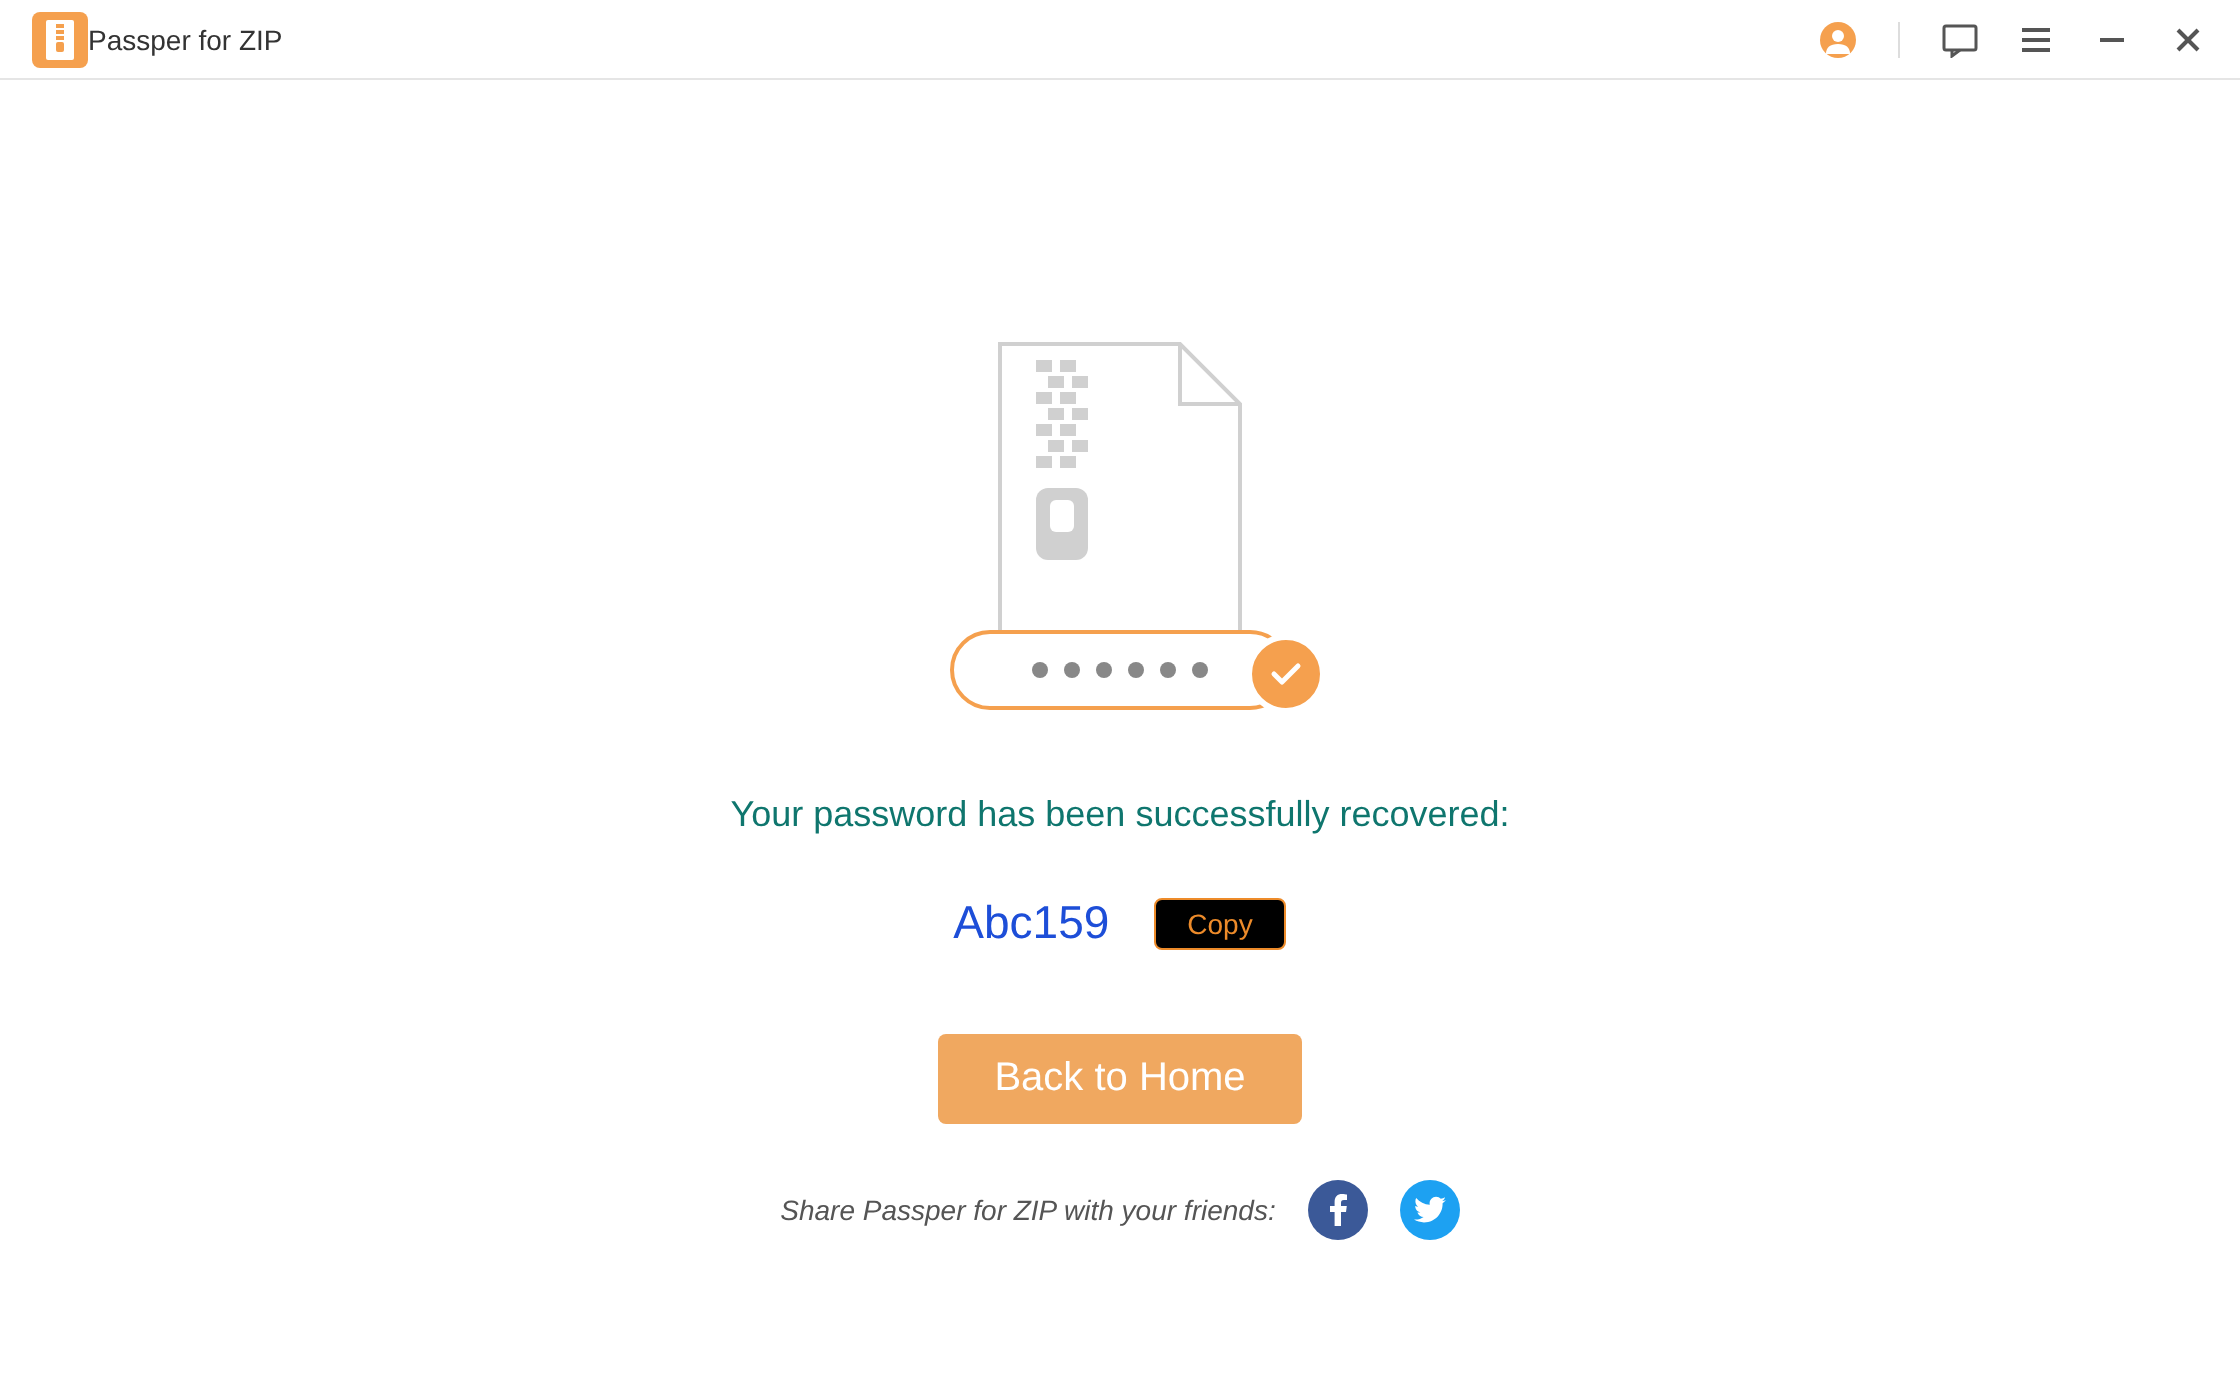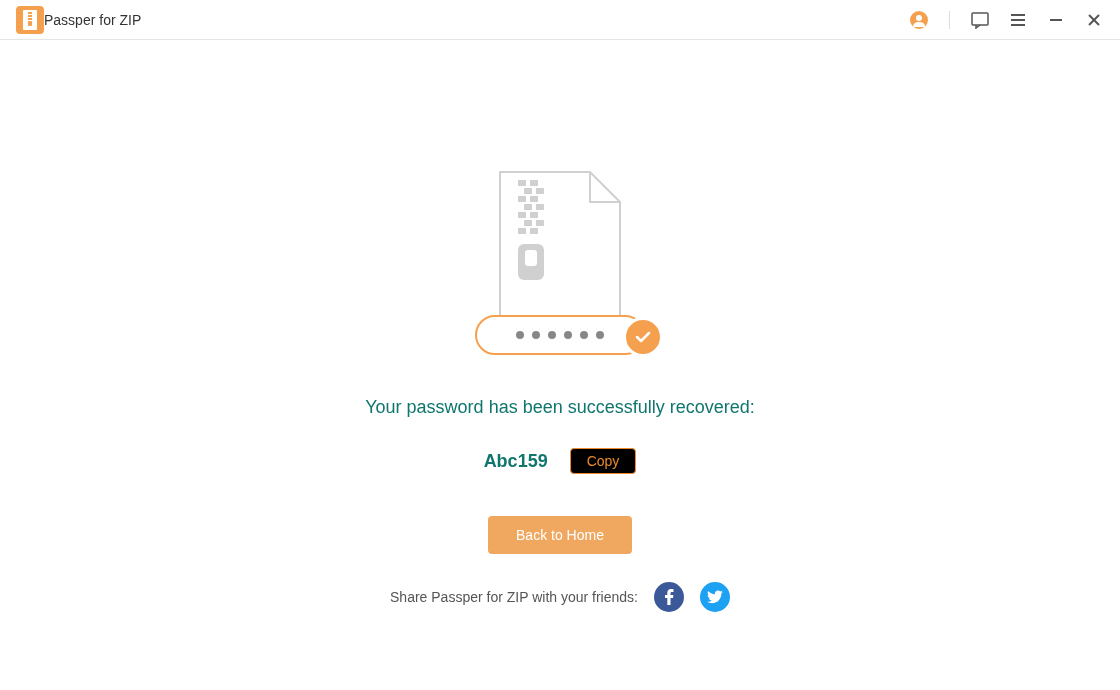--- a/index.html
+++ b/index.html
@@ -112,52 +112,53 @@
       color: #0f766e;
       margin-top: 42px;
     }
     .password-row {
       display: flex;
       align-items: center;
       gap: 22px;
       margin-top: 30px;
     }
     .recovered-password {
-      font-size: 18px;
-      color: #0f766e;
-      font-weight: 700;
+      font-size: 23px;
+      color: #1d4ed8;
+      font-weight: 400;
     }
     .copy-btn {
       background: #000000;
       border: 1px solid #ed8b2a;
       color: #ed8b2a;
       font-size: 14px;
       padding: 4px 16px;
       border-radius: 4px;
       cursor: pointer;
     }
     .home-btn {
       background: #f0a860;
       color: #fff;
       border: none;
-      font-size: 14px;
+      font-size: 20px;
       padding: 11px 28px;
       border-radius: 4px;
       cursor: pointer;
       margin-top: 42px;
     }
     .share-row {
       display: flex;
       align-items: center;
       gap: 16px;
       margin-top: 28px;
     }
     .share-text {
       font-size: 14px;
       color: #555;
+      font-style: italic;
     }
     .social-icon {
       width: 30px;
       height: 30px;
       border-radius: 50%;
       display: flex;
       align-items: center;
       justify-content: center;
       cursor: pointer;
       color: #fff;

